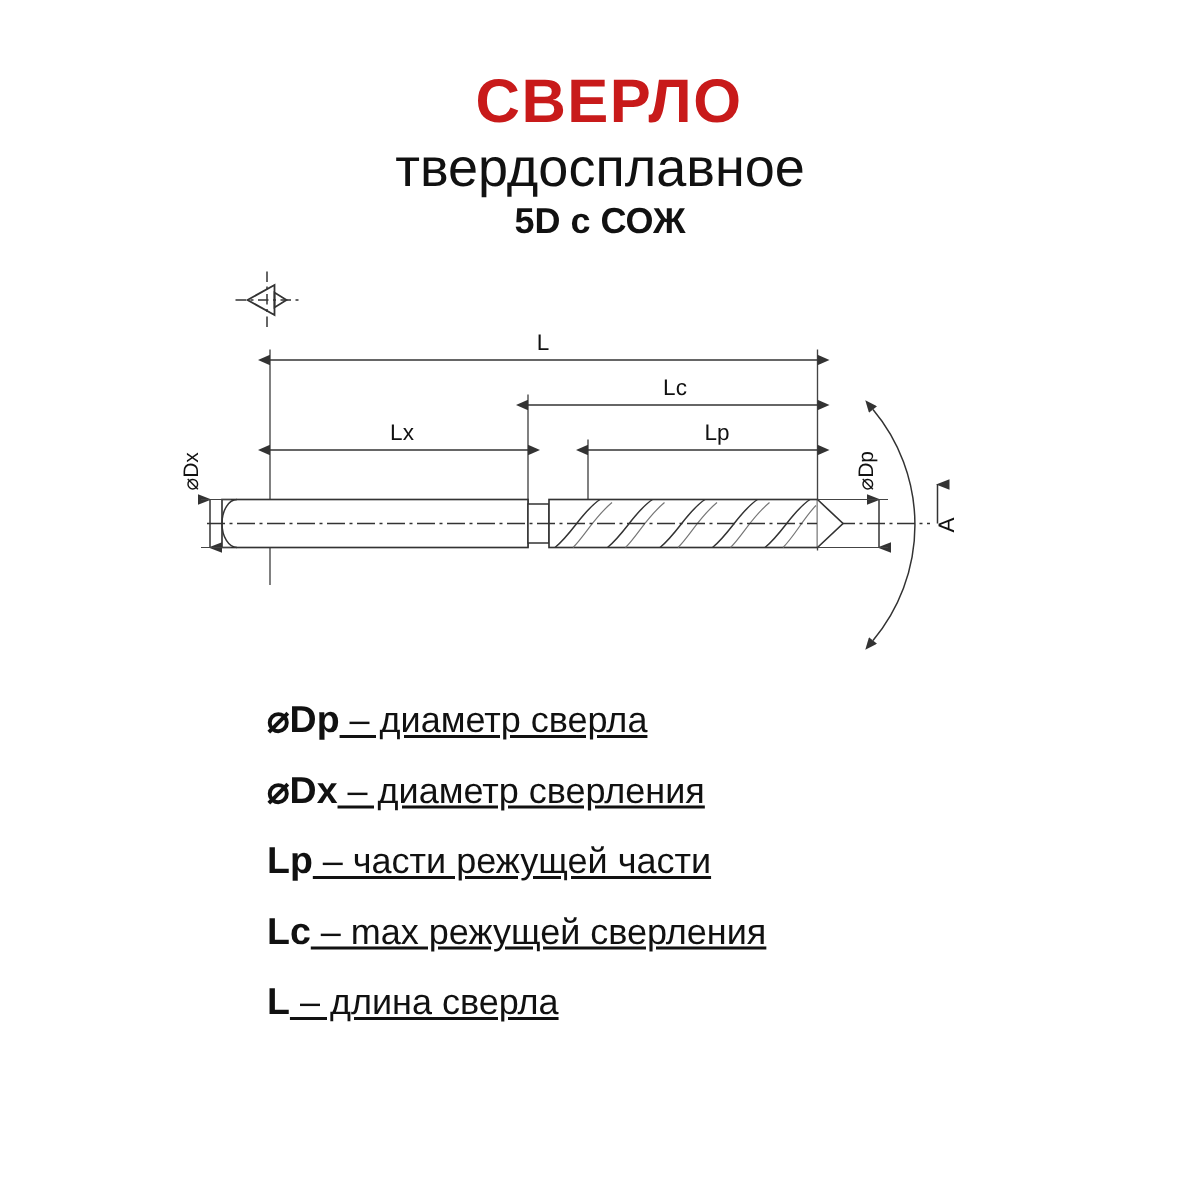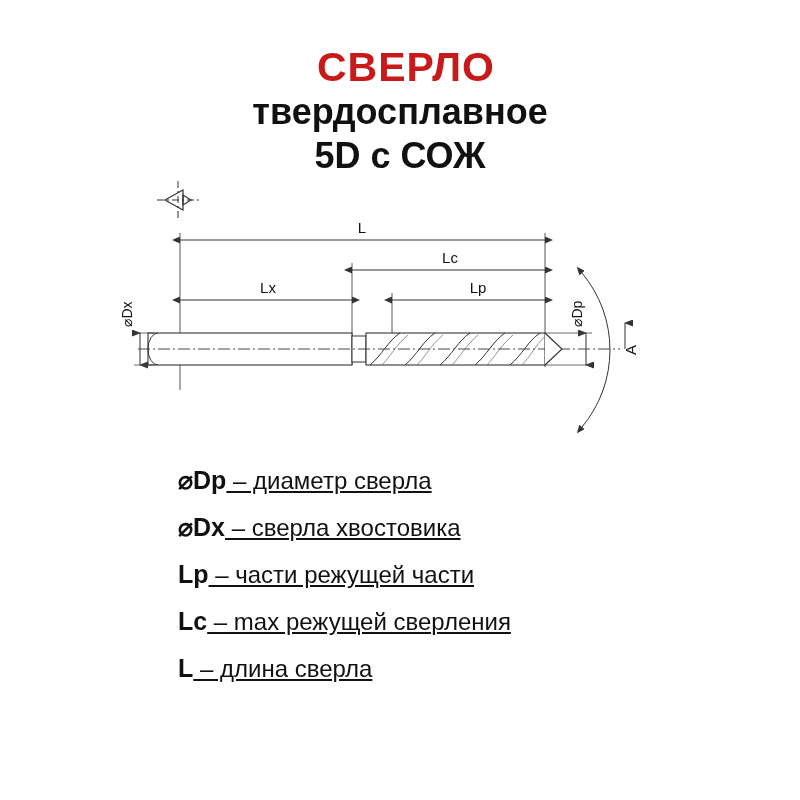--- a/index.html
+++ b/index.html
@@ -27,27 +27,27 @@
   .title-main {
     font-size: 41px;
     font-weight: bold;
     letter-spacing: 1px;
     color: #c81a1a;
     line-height: 1.05;
     padding-left: 12px;
   }
   .title-sub1 {
     font-size: 36px;
-    font-weight: bold;
+    font-weight: normal;
     color: #111111;
     line-height: 1.15;
     margin-top: 2px;
   }
   .title-sub2 {
-    font-size: 36px;
+    font-size: 24px;
     font-weight: bold;
     color: #111111;
     line-height: 1.2;
     margin-top: 2px;
   }
 
   
   .proj-symbol {
     position: absolute;
     left: 155px;
@@ -191,21 +191,21 @@
     <line x1="505" y1="134" x2="505" y2="108" stroke="#333" stroke-width="1" marker-end="url(#arrUp)"></line>
     <text x="516" y="140" font-size="15" fill="#111" transform="rotate(-90 516,140)">A</text>
   </svg>
 </div>
 
 <div class="legend">
   <div class="legend-row">
     <span class="legend-sym">⌀Dp</span><span class="legend-txt"> – диаметр сверла</span>
   </div>
   <div class="legend-row">
-    <span class="legend-sym">⌀Dx</span><span class="legend-txt"> – сверла хвостовика</span>
+    <span class="legend-sym">⌀Dx</span><span class="legend-txt"> – диаметр сверления</span>
   </div>
   <div class="legend-row">
     <span class="legend-sym">Lp</span><span class="legend-txt"> – части режущей части</span>
   </div>
   <div class="legend-row">
     <span class="legend-sym">Lc</span><span class="legend-txt"> – max режущей сверления</span>
   </div>
   <div class="legend-row">
     <span class="legend-sym">L</span><span class="legend-txt"> – длина сверла</span>
   </div>

